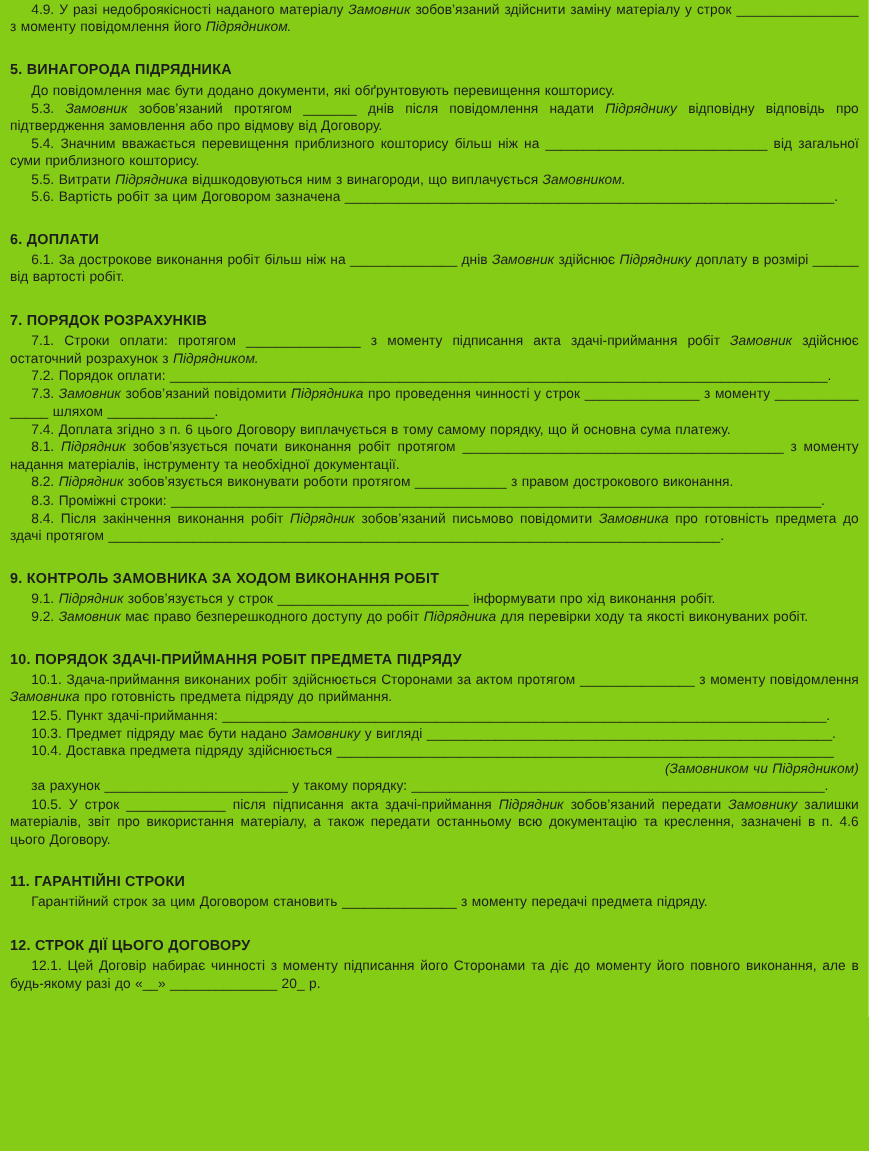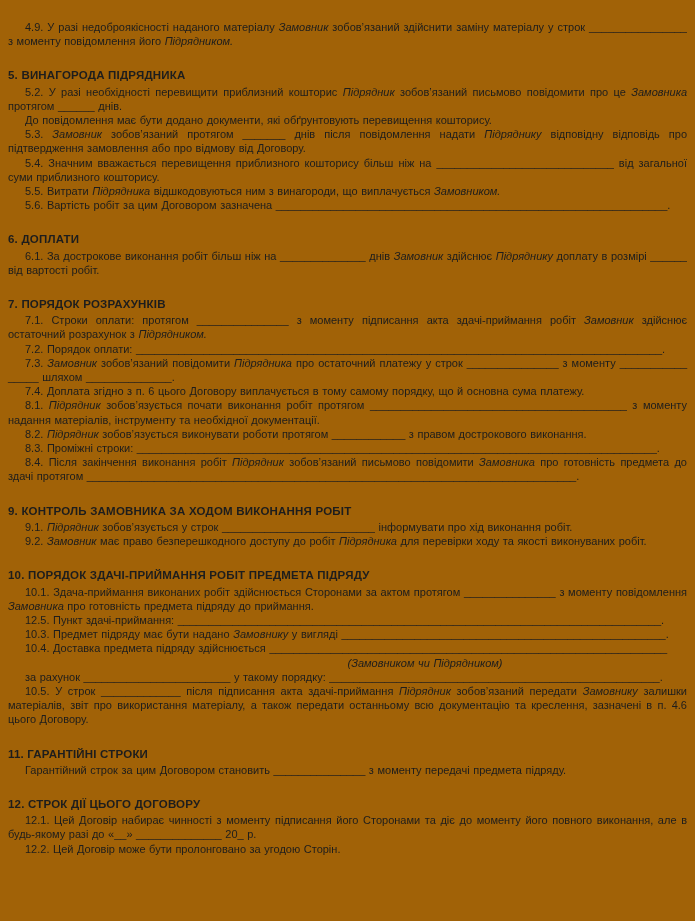--- a/index.html
+++ b/index.html
@@ -4,80 +4,79 @@
 <style>
   html, body {
     margin: 0; padding: 0;
     background: #ffffff;
     width: 695px; height: 921px;
     overflow: hidden;
   }
   .page {
     box-sizing: border-box;
     width: 695px; height: 921px;
-    padding: 20px 8px 6px 8px;
+    padding: 1px 8px 6px 8px;
     font-family: "Liberation Sans", sans-serif;
     font-size: 11px;
     line-height: 14.2px;
     color: #1d1d1d;
-    background: #a16207;
+    background: #84cc16;
   }
   section { display: block; }
   h2 {
     font-size: 11.5px;
     font-weight: bold;
     text-align: left;
     margin: 20px 0 2px 0;
     letter-spacing: 0.2px;
   }
   section:first-child p:first-child { margin-top: 0; }
   p {
     margin: 0;
     text-align: justify;
     text-indent: 17px;
     word-spacing: 0.5px;
   }
   p.center-note {
     text-indent: 0;
-    text-align: left;
+    text-align: right;
     padding-left: 50%;
   }
   .i { font-style: italic; }
   .blank {
     letter-spacing: 0;
     overflow-wrap: anywhere;
     line-break: anywhere;
     white-space: normal;
   }
 </style>
 </head>
 <body>
 
 <div class="page" id="doc-root">
     <section>
       <p><span>4.9. У разі недоброякісності наданого матеріалу </span><span class="i">Замовник</span><span> зобов’язаний здійснити заміну матеріалу у строк </span><span class="blank">________________</span><span> з моменту повідомлення його </span><span class="i">Підрядником.</span></p>
     </section>
     <section>
       <h2>5. ВИНАГОРОДА ПІДРЯДНИКА</h2>
-      <p><span>5.2. У разі необхідності перевищити приблизний кошторис </span><span class="i">Підрядник</span><span> зобов’язаний письмово повідомити про це </span><span class="i">Замовника</span><span> протягом </span><span class="blank">______</span><span> днів.</span></p>
       <p><span>До повідомлення має бути додано документи, які обґрунтовують перевищення кошторису.</span></p>
       <p><span>5.3. </span><span class="i">Замовник</span><span> зобов’язаний протягом </span><span class="blank">_______</span><span> днів після повідомлення надати </span><span class="i">Підряднику</span><span> відповідну відповідь про підтвердження замовлення або про відмову від Договору.</span></p>
       <p><span>5.4. Значним вважається перевищення приблизного кошторису більш ніж на </span><span class="blank">_____________________________</span><span> від загальної суми приблизного кошторису.</span></p>
       <p><span>5.5. Витрати </span><span class="i">Підрядника</span><span> відшкодовуються ним з винагороди, що виплачується </span><span class="i">Замовником.</span></p>
       <p><span>5.6. Вартість робіт за цим Договором зазначена </span><span class="blank">________________________________________________________________</span><span>.</span></p>
     </section>
     <section>
       <h2>6. ДОПЛАТИ</h2>
       <p><span>6.1. За дострокове виконання робіт більш ніж на </span><span class="blank">______________</span><span> днів </span><span class="i">Замовник</span><span> здійснює </span><span class="i">Підряднику</span><span> доплату в розмірі </span><span class="blank">______</span><span> від вартості робіт.</span></p>
     </section>
     <section>
       <h2>7. ПОРЯДОК РОЗРАХУНКІВ</h2>
       <p><span>7.1. Строки оплати: протягом </span><span class="blank">_______________</span><span> з моменту підписання акта здачі-приймання робіт </span><span class="i">Замовник</span><span> здійснює остаточний розрахунок з </span><span class="i">Підрядником.</span></p>
       <p><span>7.2. Порядок оплати: </span><span class="blank">______________________________________________________________________________________</span><span>.</span></p>
-      <p><span>7.3. </span><span class="i">Замовник</span><span> зобов’язаний повідомити </span><span class="i">Підрядника</span><span> про остаточний платежу у строк </span><span class="blank">_______________</span><span> з моменту </span><span class="blank">________________</span><span> шляхом </span><span class="blank">______________</span><span>.</span></p>
+      <p><span>7.3. </span><span class="i">Замовник</span><span> зобов’язаний повідомити </span><span class="i">Підрядника</span><span> про проведення чинності у строк </span><span class="blank">_______________</span><span> з моменту </span><span class="blank">________________</span><span> шляхом </span><span class="blank">______________</span><span>.</span></p>
       <p><span>7.4. Доплата згідно з п. 6 цього Договору виплачується в тому самому порядку, що й основна сума платежу.</span></p>
     </section>
     <section>
       <p><span>8.1. </span><span class="i">Підрядник</span><span> зобов’язується почати виконання робіт протягом </span><span class="blank">__________________________________________</span><span> з моменту надання матеріалів, інструменту та необхідної документації.</span></p>
       <p><span>8.2. </span><span class="i">Підрядник</span><span> зобов’язується виконувати роботи протягом </span><span class="blank">____________</span><span> з правом дострокового виконання.</span></p>
       <p><span>8.3. Проміжні строки: </span><span class="blank">_____________________________________________________________________________________</span><span>.</span></p>
       <p><span>8.4. Після закінчення виконання робіт </span><span class="i">Підрядник</span><span> зобов’язаний письмово повідомити </span><span class="i">Замовника</span><span> про готовність предмета до здачі протягом </span><span class="blank">________________________________________________________________________________</span><span>.</span></p>
     </section>
     <section>
       <h2>9. КОНТРОЛЬ ЗАМОВНИКА ЗА ХОДОМ ВИКОНАННЯ РОБІТ</h2>
@@ -94,15 +93,14 @@
       <p><span>за рахунок </span><span class="blank">________________________</span><span> у такому порядку: </span><span class="blank">______________________________________________________</span><span>.</span></p>
       <p><span>10.5. У строк </span><span class="blank">_____________</span><span> після підписання акта здачі-приймання </span><span class="i">Підрядник</span><span> зобов’язаний передати </span><span class="i">Замовнику</span><span> залишки матеріалів, звіт про використання матеріалу, а також передати останньому всю документацію та креслення, зазначені в п. 4.6 цього Договору.</span></p>
     </section>
     <section>
       <h2>11. ГАРАНТІЙНІ СТРОКИ</h2>
       <p><span>Гарантійний строк за цим Договором становить </span><span class="blank">_______________</span><span> з моменту передачі предмета підряду.</span></p>
     </section>
     <section>
       <h2>12. СТРОК ДІЇ ЦЬОГО ДОГОВОРУ</h2>
       <p><span>12.1. Цей Договір набирає чинності з моменту підписання його Сторонами та діє до моменту його повного виконання, але в будь-якому разі до «</span><span class="blank">__</span><span>» </span><span class="blank">______________</span><span> 20</span><span class="blank">_</span><span> р.</span></p>
-      <p><span>12.2. Цей Договір може бути пролонговано за угодою Сторін.</span></p>
     </section>
   </div>
 
 </body></html>

